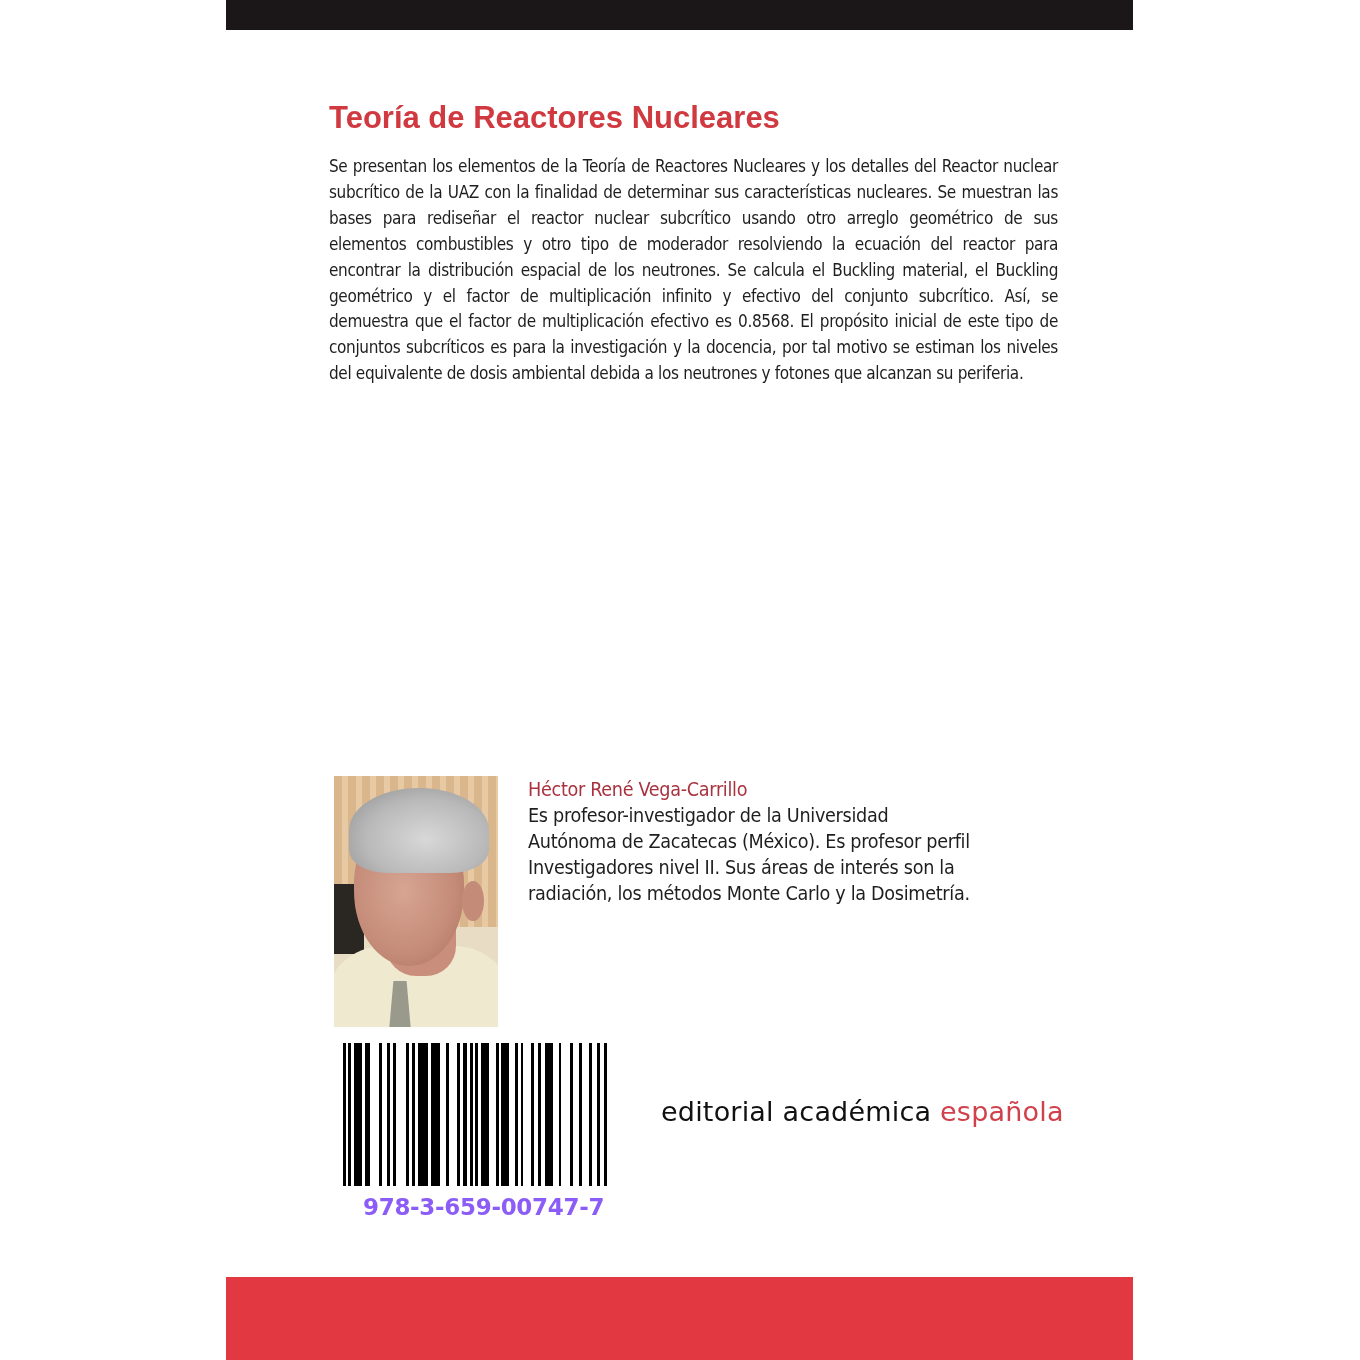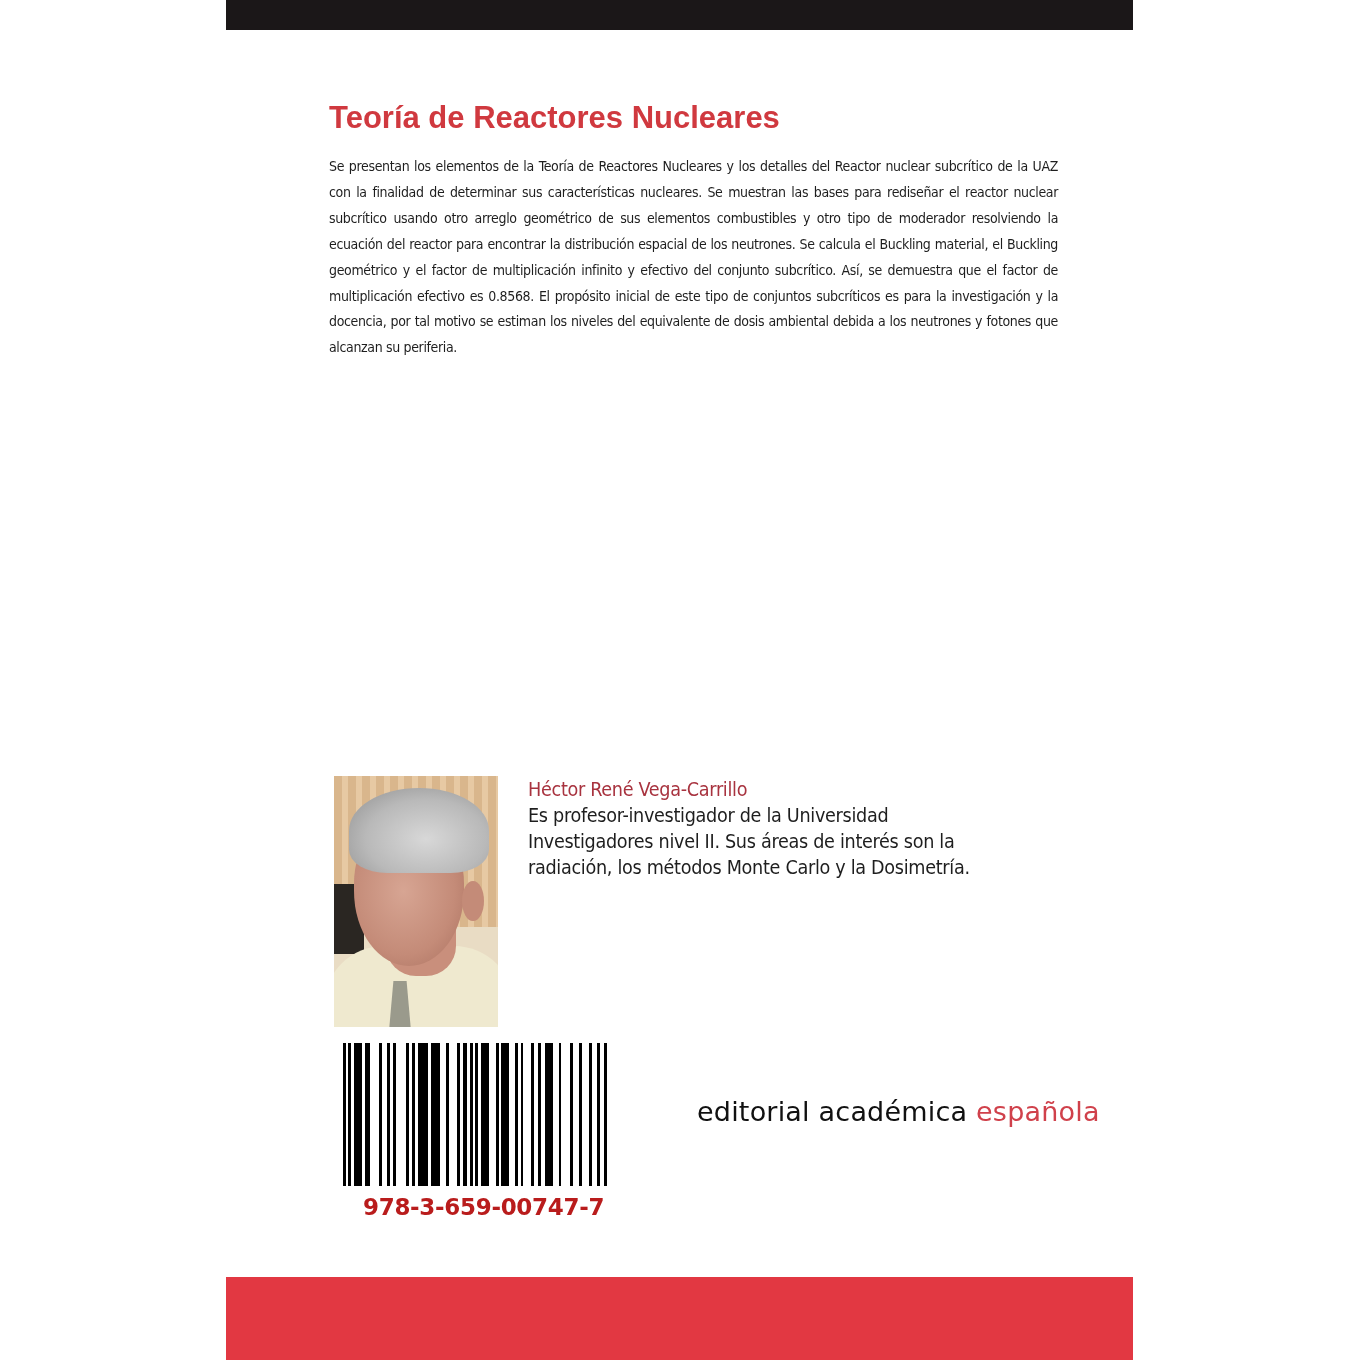--- a/index.html
+++ b/index.html
@@ -23,21 +23,21 @@
     .title {
       position: absolute; left: 103px; top: 100px;
       font-family: "Liberation Sans", sans-serif; font-weight: bold;
       font-size: 31px; color: #d0393f; letter-spacing: 0px;
       white-space: nowrap;
     }
     .abstract {
       position: absolute; left: 103px; top: 154px; width: 729px;
       font-family: "DejaVu Sans Condensed", "DejaVu Sans", sans-serif;
       font-stretch: condensed;
-      font-size: 14px; line-height: 25.9px; color: #1e1e1e;
+      font-size: 17px; line-height: 25.9px; color: #1e1e1e;
       text-align: justify; text-align-last: left;
       letter-spacing: -0.35px;
     }
     .photo {
       position: absolute; left: 108px; top: 776px; width: 164px; height: 251px;
       overflow: hidden; background: #e9dcc4;
     }
     .photo .bg-blinds {
       position: absolute; left: 0; top: 0; width: 100%; height: 60%;
       background: repeating-linear-gradient(90deg, #d9b68c 0 8px, #e7c9a3 8px 14px);
@@ -87,26 +87,26 @@
     .author-bio .line { display: block; white-space: nowrap; }
     .barcode {
       position: absolute; left: 0; top: 1043px; width: 907px; height: 143px;
     }
     .barcode .bar {
       position: absolute; top: 0; height: 143px; background: #000000;
     }
     .isbn {
       position: absolute; left: 137px; top: 1194px;
       font-family: "DejaVu Sans", sans-serif; font-weight: bold;
-      font-size: 23px; color: #b91c1c; letter-spacing: -0.3px; white-space: nowrap;
+      font-size: 23px; color: #8b5cf6; letter-spacing: -0.3px; white-space: nowrap;
     }
     .publisher {
       position: absolute; left: 435px; top: 1096px;
       font-family: "DejaVu Sans", sans-serif;
-      font-size: 27px; color: #111111; letter-spacing: 0.2px; white-space: nowrap; margin-left: 36px;
+      font-size: 27px; color: #111111; letter-spacing: 0.2px; white-space: nowrap;
     }
     .publisher .accent { color: #d0414b; }
   </style>
 </head>
 <body>
 
 <div class="cover">
   <div class="top-band"></div>
 
   <div class="title">Teoría de Reactores Nucleares</div>
@@ -120,20 +120,21 @@
     <div class="neck"></div>
     <div class="face"></div>
     <div class="ear"></div>
     <div class="hair"></div>
     <div class="tie"></div>
   </div>
 
   <div class="author-name">Héctor René Vega-Carrillo</div>
   <div class="author-bio">
     <span class="line">Es profesor-investigador de la Universidad</span>
+    <span class="line">Autónoma de Zacatecas (México). Es profesor perfil</span>
     <span class="line">Investigadores nivel II. Sus áreas de interés son la</span>
     <span class="line">radiación, los métodos Monte Carlo y la Dosimetría.</span>
   </div>
 
   <div class="barcode">
     <div class="bar" style="left:117px;width:3px"></div>
     <div class="bar" style="left:122px;width:3px"></div>
     <div class="bar" style="left:128px;width:8px"></div>
     <div class="bar" style="left:139px;width:5px"></div>
     <div class="bar" style="left:153px;width:3px"></div>

